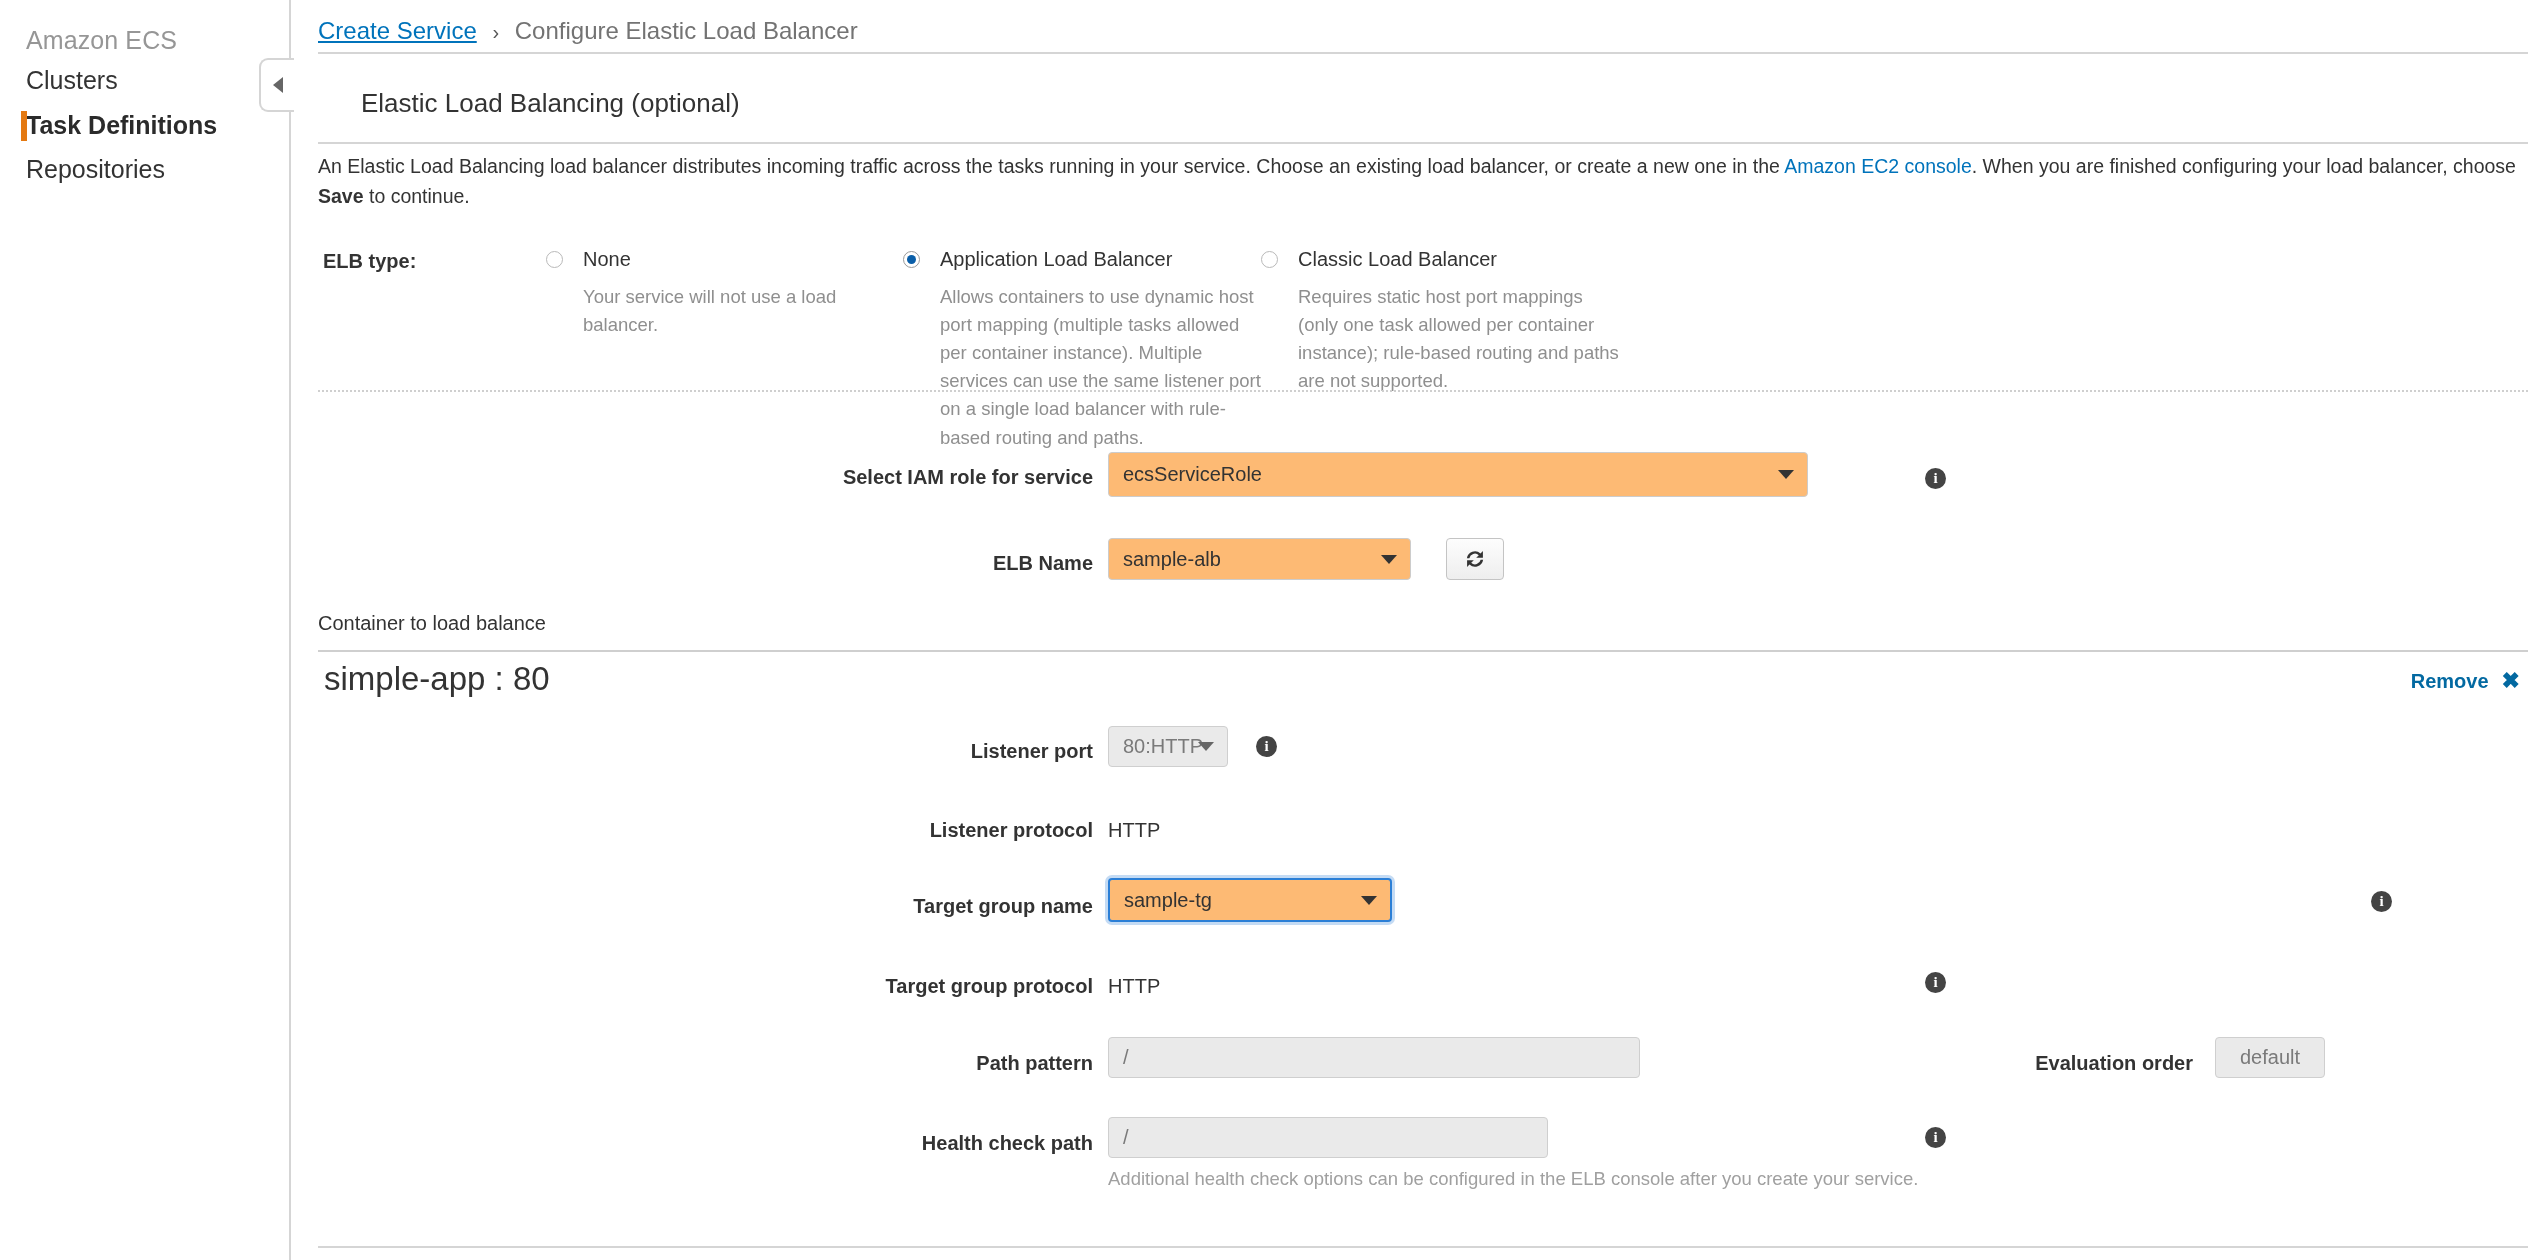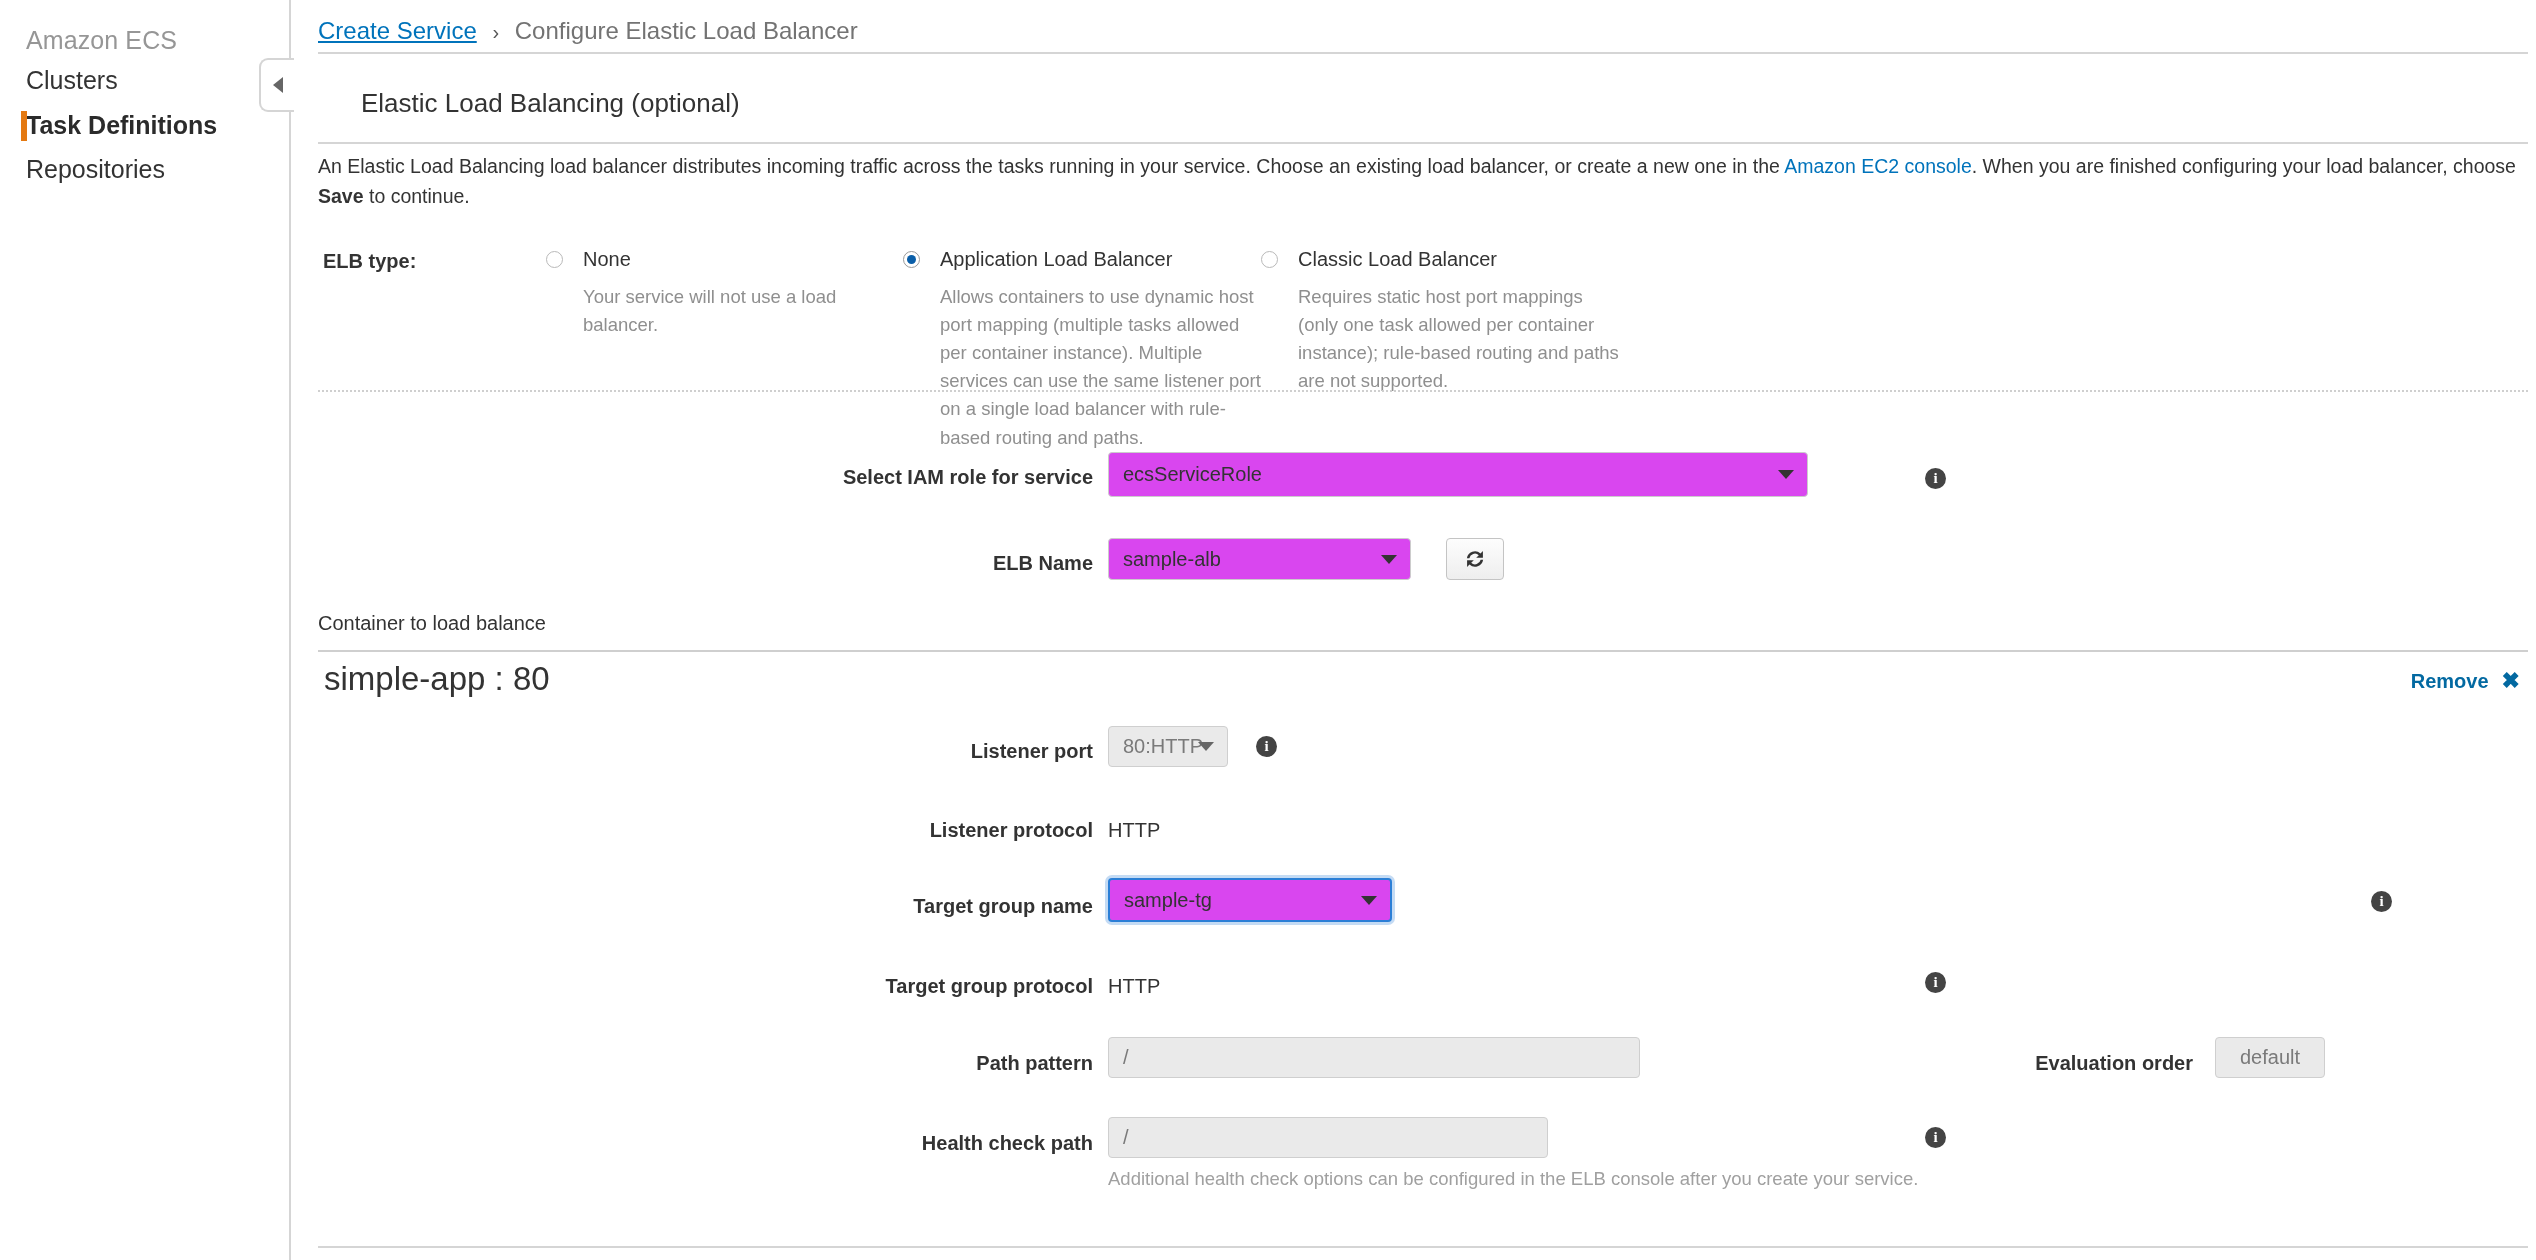--- a/index.html
+++ b/index.html
@@ -201,21 +201,21 @@
   }
   .static-val {
     position: absolute;
     font-size: 20px;
     color: #333;
     white-space: nowrap;
   }
 
   .ctl {
     position: absolute;
-    background: #d946ef;
+    background: #fdba74;
     border: 1.5px solid #ccc;
     border-radius: 4px;
     font-size: 20px;
     color: #333;
     display: flex;
     align-items: center;
     padding: 0 14px;
     cursor: pointer;
   }
   .ctl.disabled {

